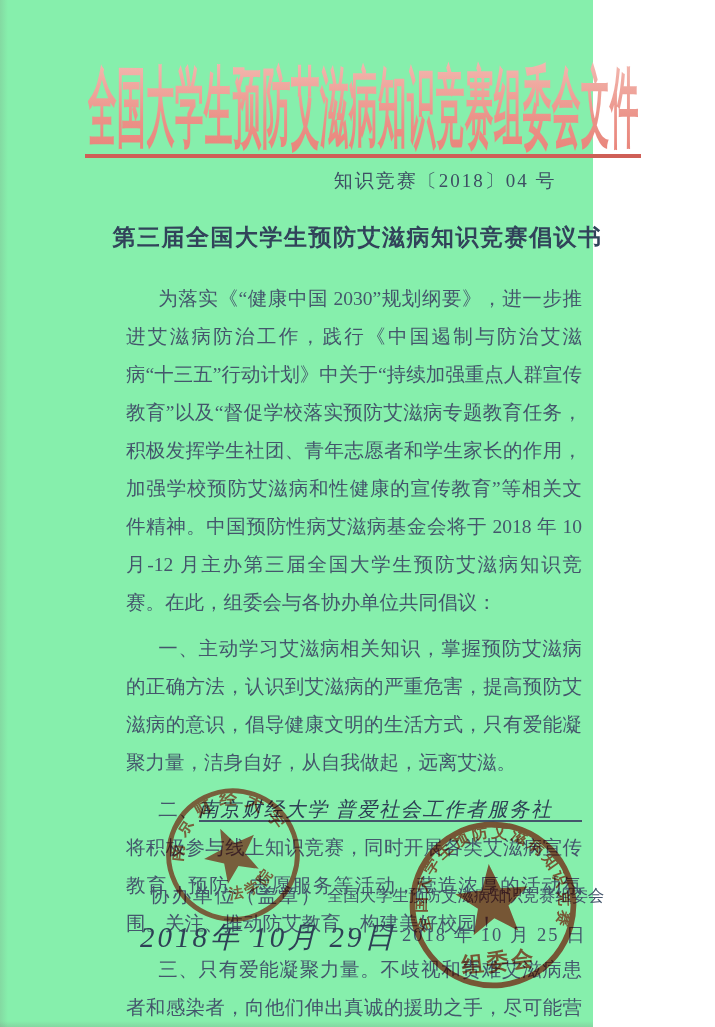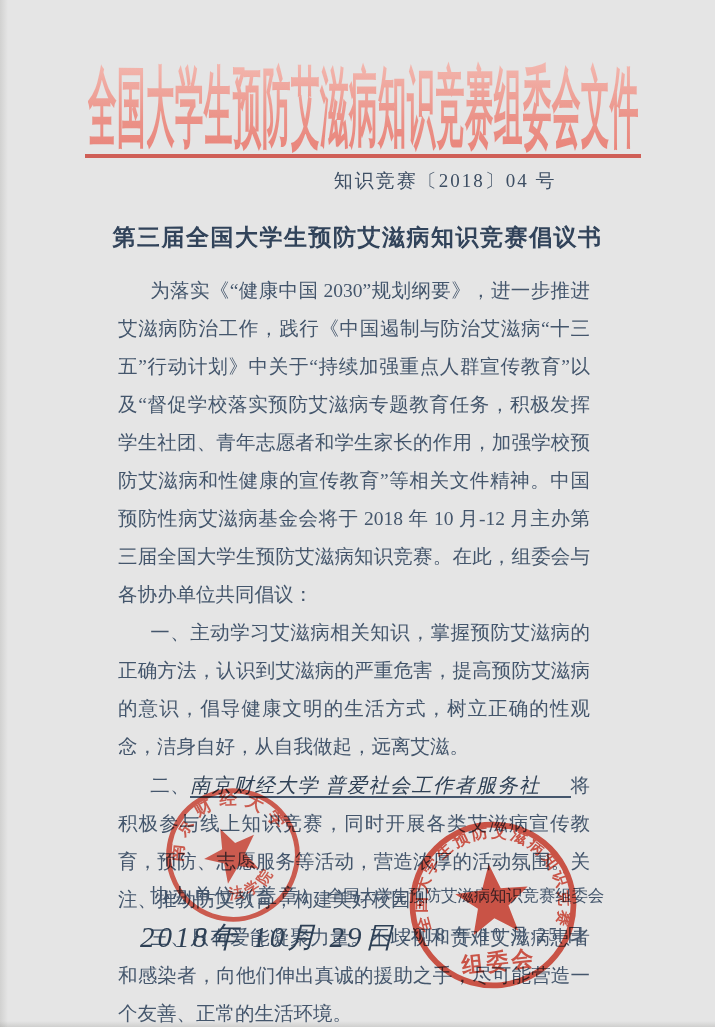--- a/index.html
+++ b/index.html
@@ -3,22 +3,22 @@
 <meta charset="utf-8">
 <style>
   html,body{margin:0;padding:0;}
   body{
     width:715px;height:1027px;
     background:#ffffff;
     font-family:"Liberation Serif","DejaVu Serif",serif;
     overflow:hidden;
   }
   .page{
-    position:relative;width:715px;height:1027px;
-    background:#e5e5e5;
+    position:relative;width:593px;height:1027px;
+    background:#86efac;
   }
   
   .edge-left{
     position:absolute;left:0;top:0;bottom:0;width:8px;
     background:linear-gradient(90deg,rgba(120,120,115,.18),rgba(120,120,115,0));
   }
   .edge-bottom{
     position:absolute;left:0;right:0;bottom:0;height:6px;
     background:linear-gradient(0deg,rgba(120,120,115,.20),rgba(120,120,115,0));
   }
@@ -43,21 +43,21 @@
   .doc-title{
     position:absolute;top:222px;left:0;width:715px;margin:0;
     text-align:center;font-size:23px;font-weight:700;color:#31435a;
     letter-spacing:1.5px;
   }
   .body-text{
     position:absolute;top:272px;left:118px;width:472px;
     font-size:19.5px;line-height:38px;color:#44566c;
     text-align:justify;text-justify:inter-ideograph;
   }
-  .body-text p{margin:0;text-indent:1.65em;}
+  .body-text p{margin:8px;text-indent:1.65em;}
   .handwritten{
     font-size:20px;color:#2e4055;letter-spacing:1px;
     font-style:italic;
   }
   .underlined{
     border-bottom:2px solid #44566c;
     padding-right:30px;white-space:nowrap;
   }
   .sig-left{
     position:absolute;top:882px;left:150px;
@@ -98,21 +98,21 @@
   <div class="edge-bottom"></div>
 
   <div class="banner">全国大学生预防艾滋病知识竞赛组委会文件</div>
   <div class="red-rule"></div>
   <div class="doc-number">知识竞赛〔2018〕04 号</div>
 
   <h1 class="doc-title">第三届全国大学生预防艾滋病知识竞赛倡议书</h1>
 
   <div class="body-text">
     <p>为落实《“健康中国 2030”规划纲要》，进一步推进艾滋病防治工作，践行《中国遏制与防治艾滋病“十三五”行动计划》中关于“持续加强重点人群宣传教育”以及“督促学校落实预防艾滋病专题教育任务，积极发挥学生社团、青年志愿者和学生家长的作用，加强学校预防艾滋病和性健康的宣传教育”等相关文件精神。中国预防性病艾滋病基金会将于 2018 年 10 月-12 月主办第三届全国大学生预防艾滋病知识竞赛。在此，组委会与各协办单位共同倡议：</p>
-    <p>一、主动学习艾滋病相关知识，掌握预防艾滋病的正确方法，认识到艾滋病的严重危害，提高预防艾滋病的意识，倡导健康文明的生活方式，树立正确的性观念，洁身自好，从自我做起，远离艾滋。</p>
+    <p>一、主动学习艾滋病相关知识，掌握预防艾滋病的正确方法，认识到艾滋病的严重危害，提高预防艾滋病的意识，倡导健康文明的生活方式，只有爱能凝聚力量，洁身自好，从自我做起，远离艾滋。</p>
     <p><span>二、</span><span class="handwritten underlined">南京财经大学 普爱社会工作者服务社</span><span>将积极参与线上知识竞赛，同时开展各类艾滋病宣传教育，预防、志愿服务等活动，营造浓厚的活动氛围。关注、推动防艾教育，构建美好校园！</span></p>
     <p>三、只有爱能凝聚力量。不歧视和责难艾滋病患者和感染者，向他们伸出真诚的援助之手，尽可能营造一个友善、正常的生活环境。</p>
   </div>
 
   <div class="sig-left">协办单位（盖章）</div>
   <div class="sig-right">全国大学生预防艾滋病知识竞赛组委会</div>
   <div class="date-left handwritten-date">2018年 10月 29日</div>
   <div class="date-right">2018 年 10 月 25 日</div>
 
   <svg class="seal seal-left" viewBox="0 0 150 150">

